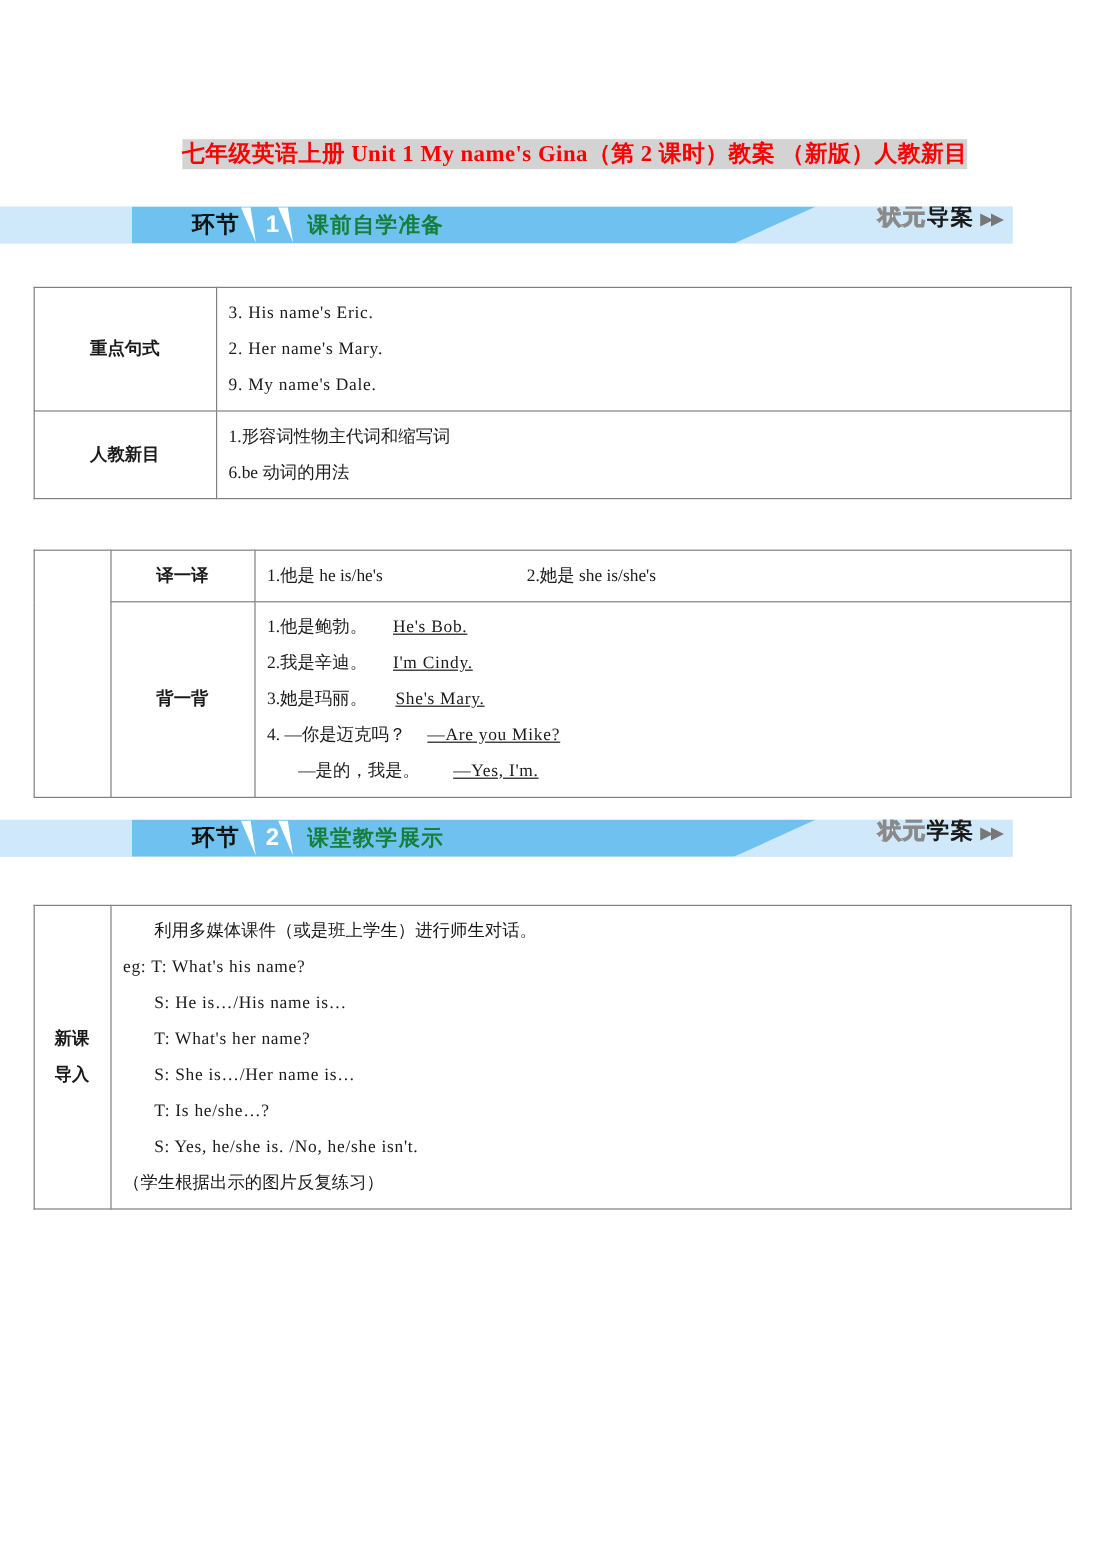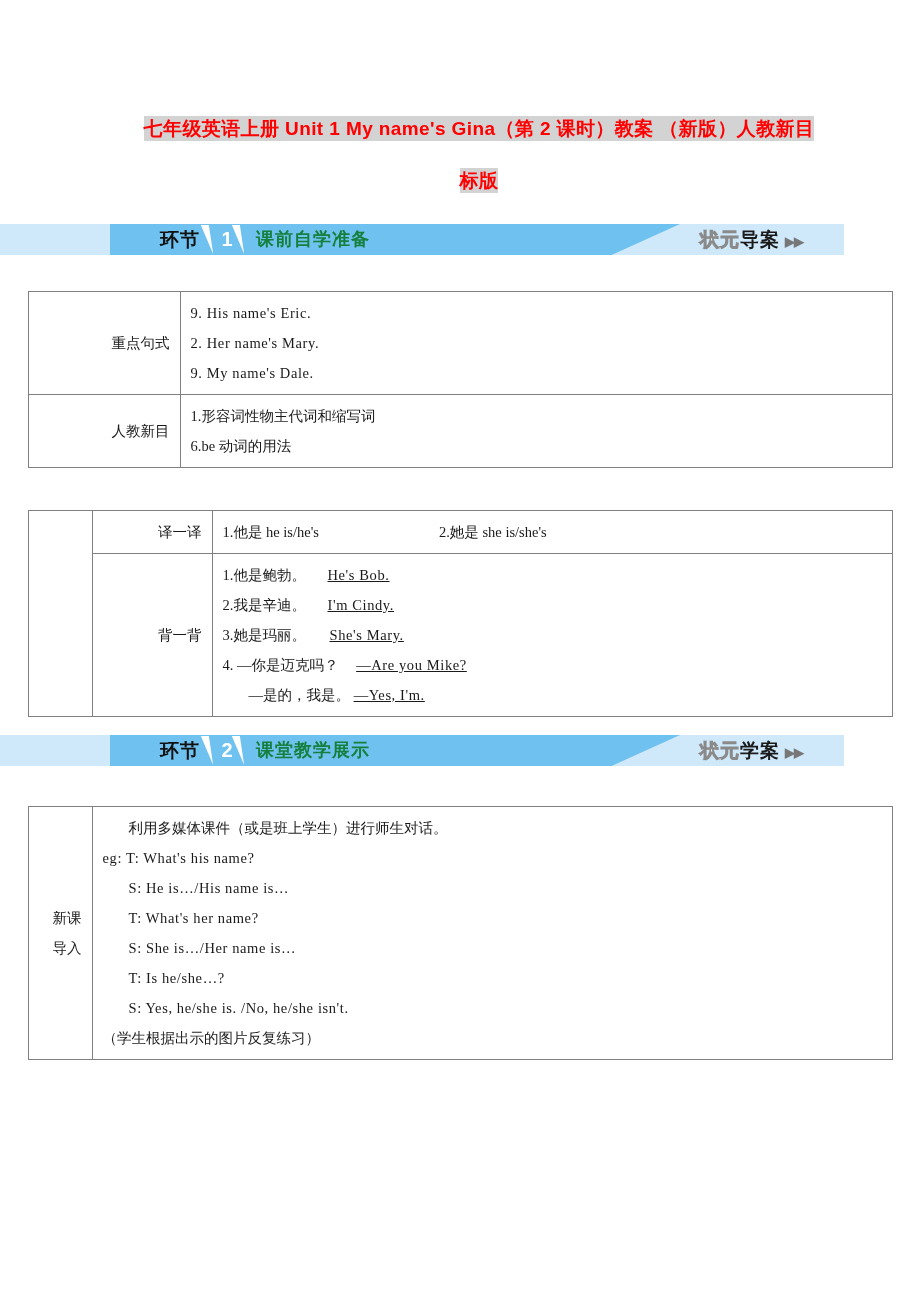--- a/index.html
+++ b/index.html
@@ -13,21 +13,21 @@
     font-family: "Liberation Serif", "DejaVu Serif", serif;
     color: #1a1a1a;
     position: relative;
     overflow: hidden;
   }
 
   
   .doc-title {
     text-align: center;
     color: #ff0000;
-    font-family: Liberation Sans, sans-serif;
+    font-family: Liberation Serif, serif;
     font-size: 19px;
     font-weight: 700;
     letter-spacing: 0.4px;
     line-height: 46px;
     padding-top: 106px;
     padding-left: 38px;
   }
   .doc-title .hl {
     background: #d3d3d3;
     padding: 2px 0;
@@ -106,24 +106,24 @@
     height: 31px;
     line-height: 31px;
     font-size: 18px;
     font-weight: 700;
     color: #15803d;
     font-family: "Liberation Sans", sans-serif;
     letter-spacing: 1px;
   }
   .banner .brand {
     position: absolute;
-    left: 700px;
-    top: 0;
-    height: 31px;
-    line-height: 31px;
+    left: 732px;
+    top: 0;
+    height: 31px;
+    line-height: 20px;
     font-size: 19px;
     font-weight: 700;
     letter-spacing: 1px;
     white-space: nowrap;
     font-family: Liberation Serif, serif;
   }
   .banner .brand .b1 {
     color: #ffffff;
     -webkit-text-stroke: 1px #8a8a8a;
   }
@@ -149,39 +149,38 @@
     padding: 6px 10px;
     vertical-align: middle;
     font-size: 14.5px;
     line-height: 30px;
     color: #1a1a1a;
   }
   .wrap-t1 { margin-top: 36px; }
   .wrap-t2 { margin-top: 42px; }
   .wrap-t3 { margin-top: 40px; }
 
-  .ctr { text-align: right; font-weight: 400; font-size: 15px; }
+  .ctr { text-align: center; font-weight: 700; font-size: 15px; }
   .hdr { text-align: center; font-weight: 700; font-size: 15px; }
   .en {
     font-family: "Liberation Serif", "DejaVu Serif", serif;
     letter-spacing: 0.6px;
   }
   .u { text-decoration: underline; }
   .row-line { display: block; }
   .indent1 { padding-left: 26px; }
   .two-line { line-height: 34px; }
   .nowrapcell { white-space: nowrap; }
   .inline-gap { display: inline-block; width: 120px; }
 </style>
 </head>
 <body>
 
 <div class="doc-title">
   <span class="hl">七年级英语上册 Unit 1 My name's Gina（第 2 课时）教案 （新版）人教新目</span>
-  <span class="line2"><span class="hl">标版</span></span>
 </div>
 
 <div class="banner">
   <div class="left-band"></div>
   <div class="huanjie">环节</div>
   <div class="num-wrap">
     <span class="slash-l"></span>
     <span class="slash-r"></span>
     <span class="num">1</span>
   </div>
@@ -194,21 +193,21 @@
 <div class="wrap-t1">
 <table class="doc">
   <colgroup>
         <col style="width:152px">
         <col>
       </colgroup>
   <tbody>
     <tr>
       <td class="ctr">重点句式</td>
       <td>
-        <span class="row-line en">9. His name's Eric.</span>
+        <span class="row-line en">3. His name's Eric.</span>
         <span class="row-line en">2. Her name's Mary.</span>
         <span class="row-line en">9. My name's Dale.</span>
       </td>
     </tr>
     <tr>
       <td class="ctr">人教新目</td>
       <td class="two-line">
         <span class="row-line">1.形容词性物主代词和缩写词</span>
         <span class="row-line">6.be 动词的用法</span>
       </td>
@@ -246,21 +245,21 @@
         <span class="row-line">
           <span>3.她是玛丽。</span>
           <span class="u en" style="margin-left:20px">She's Mary.</span>
         </span>
         <span class="row-line">
           <span>4. —你是迈克吗？</span>
           <span class="u en" style="margin-left:14px">—Are you Mike?</span>
         </span>
         <span class="row-line indent1">
           <span>—是的，我是。</span>
-          <span class="u en" style="margin-left:0">—Yes, I'm.</span>
+          <span class="u en" style="margin-left:24px">—Yes, I'm.</span>
         </span>
       </td>
     </tr>
   </tbody>
 </table>
 </div>
 
 <div class="banner" style="margin-top:18px">
   <div class="left-band"></div>
   <div class="huanjie">环节</div>

